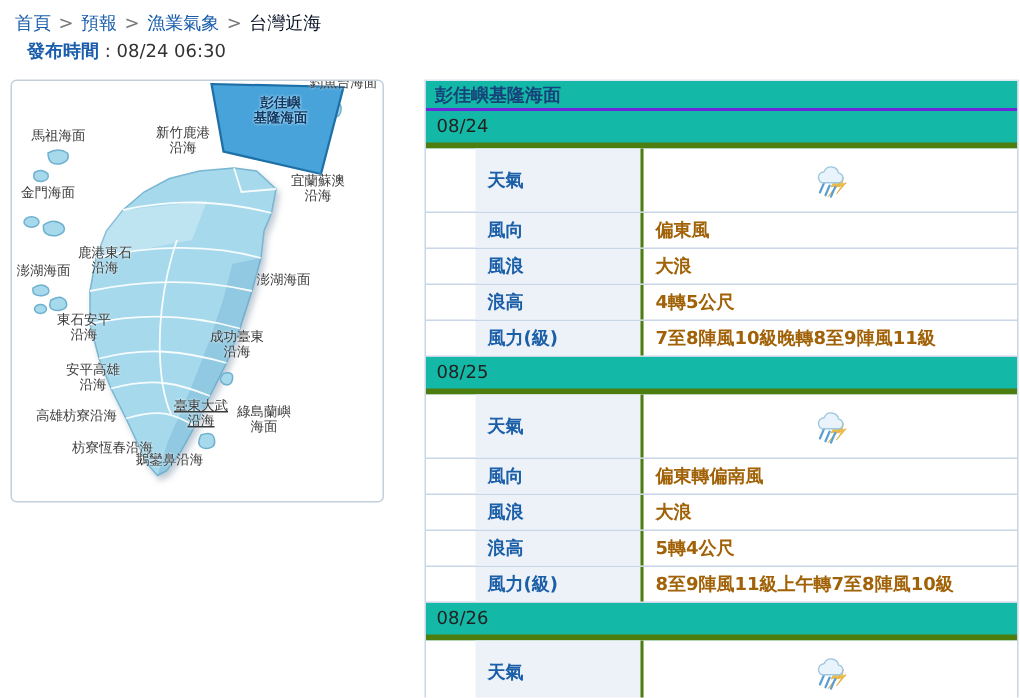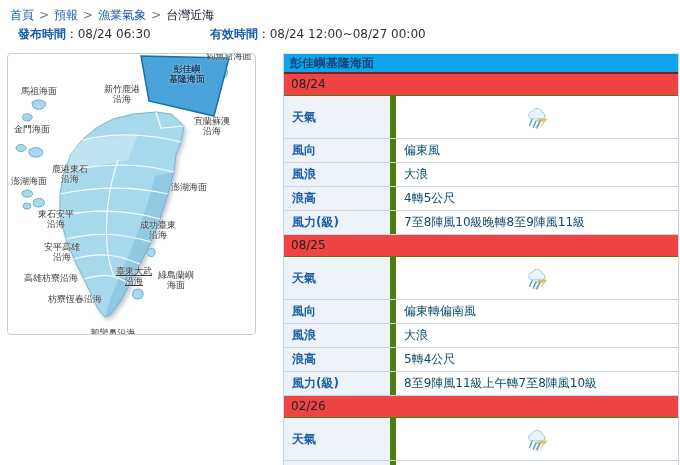--- a/index.html
+++ b/index.html
@@ -22,45 +22,42 @@
   .map-box{position:absolute;left:7px;top:53px;width:247px;height:280px;
            border:1px solid #c3cfdb;border-radius:4px;background:#fff;overflow:hidden;}
   .map-box svg{position:absolute;left:0;top:0;}
   .map-label{position:absolute;font-size:9px;line-height:10px;color:#3a3a3a;
              text-align:center;white-space:pre-line;text-shadow:0 0 2px #fff;}
   .map-label.sel{color:#0d3a66;font-weight:bold;}
 
   
   .fc-table{position:absolute;left:283px;top:53px;width:394px;
             border:1px solid #c8d6e8;border-top:1px solid #dfe7f0;background:#fff;}
-  .fc-hdr{height:18px;line-height:18px;padding:0 6px;background:#0ea5e9;
-          border-bottom:2px solid #7f1d1d;color:#17437b;font-weight:bold;}
-  .date-row{height:21px;line-height:21px;padding:0 7px;background:#ef4444;
-            border-bottom:1px solid #4d7c0f;color:#222;}
+  .fc-hdr{height:18px;line-height:18px;padding:0 6px;background:#14b8a6;
+          border-bottom:2px solid #6d28d9;color:#17437b;font-weight:bold;}
+  .date-row{height:21px;line-height:21px;padding:0 7px;background:#14b8a6;
+            border-bottom:4px solid #4d7c0f;color:#222;}
   .fc-row{display:flex;border-bottom:1px solid #c8d6e8;background:#fff;}
   .fc-row:last-child{border-bottom:none;}
   .fc-row .cell-l{width:112px;flex:0 0 112px;background:#edf1f8;color:#1b5fa8;
-                  font-weight:bold;padding:3px 8px;border-right:6px solid #4d7c0f;
-                  box-sizing:border-box;display:flex;align-items:center;}
-  .fc-row .cell-v{flex:1;padding:3px 8px;display:flex;align-items:center;color:#0c4a6e;}
+                  font-weight:bold;padding:3px 8px;border-right:2px solid #4d7c0f;
+                  box-sizing:border-box;display:flex;align-items:center;margin-left:33px;}
+  .fc-row .cell-v{flex:1;padding:3px 8px;display:flex;align-items:center;color:#a16207;font-weight:bold;}
   .fc-row.weather{height:42px;}
   .fc-row.weather .cell-v{justify-content:center;}
   .fc-row .cell-v.wrap{line-height:15px;}
 </style>
 </head>
 <body>
 
 <div class="breadcrumb"><span class="crumb">首頁</span><span class="sep">&gt;</span><span class="crumb">預報</span><span class="sep">&gt;</span><span class="crumb">漁業氣象</span><span class="sep">&gt;</span><span class="crumb current">台灣近海</span></div>
 
 <div class="meta">
   <span>
     <span class="lbl">發布時間</span><span class="val"> : </span><span class="val">08/24 06:30</span>
-  </span>
-  <span class="valid">
-    <span class="lbl">有效時間</span><span class="val"> : </span><span class="val">08/24 12:00~08/27 00:00</span>
   </span>
 </div>
 
 <div class="map-box">
   <svg width="245" height="278" viewBox="0 0 245 278">
 
     <g style="filter:drop-shadow(2px 3px 2px rgba(110,135,160,.45));">
       <path d="M148,58 L163,60 L176,72 L173,88 L168,100 L166,118 L160,140 L152,165 L143,188 L132,210 L122,230 L112,248 L103,260 L97,263 L90,255 L84,242 L76,225 L66,205 L58,185 L52,162 L52,140 L56,118 L63,100 L74,86 L88,74 L105,65 L125,60 Z" fill="#a6d9ec" stroke="#79b6d2" stroke-width="1"></path>
       <path d="M74,86 L130,80 L120,106 L56,118 L63,100 Z" fill="rgba(255,255,255,0.28)"></path>
       <path d="M166,118 L160,140 L152,165 L143,188 L132,210 L122,230 L112,248 L103,260 L97,263 L104,240 L112,222 L122,198 L132,172 L141,145 L147,122 Z" fill="rgba(45,125,175,0.18)"></path>
@@ -104,21 +101,21 @@
 沿海</div>
       <div class="map-label" style="left: 0px; top: 122px; width: 42px;">澎湖海面</div>
       <div class="map-label" style="left: 34px; top: 110px; width: 56px;">鹿港東石
 沿海</div>
       <div class="map-label" style="left: 20px; top: 155px; width: 56px;">東石安平
 沿海</div>
       <div class="map-label" style="left: 26px; top: 188px; width: 56px;">安平高雄
 沿海</div>
       <div class="map-label" style="left: 12px; top: 219px; width: 62px;">高雄枋寮沿海</div>
       <div class="map-label" style="left: 36px; top: 240px; width: 62px;">枋寮恆春沿海</div>
-      <div class="map-label" style="left: 78px; top: 274px; width: 54px;">鵝鑾鼻沿海</div>
+      <div class="map-label" style="left: 78px; top: 248px; width: 54px;">鵝鑾鼻沿海</div>
       <div class="map-label" style="left: 98px; top: 212px; width: 56px; text-decoration: underline;">臺東大武
 沿海</div>
       <div class="map-label" style="left: 140px; top: 216px; width: 56px;">綠島蘭嶼
 海面</div>
       <div class="map-label" style="left: 122px; top: 166px; width: 56px;">成功臺東
 沿海</div>
       <div class="map-label" style="left: 158px; top: 128px; width: 46px;">澎湖海面</div>
     </div>
 </div>
 
@@ -186,21 +183,21 @@
         <div class="cell-v">大浪</div>
       </div>
       <div class="fc-row">
         <div class="cell-l">浪高</div>
         <div class="cell-v">5轉4公尺</div>
       </div>
       <div class="fc-row">
         <div class="cell-l">風力(級)</div>
         <div class="cell-v wrap">8至9陣風11級上午轉7至8陣風10級</div>
       </div>
-      <div class="date-row">02/26</div>
+      <div class="date-row">08/26</div>
       <div class="fc-row weather">
         <div class="cell-l">天氣</div>
         <div class="cell-v">
           <svg width="30" height="24" viewBox="0 0 32 26" style="display: block;">
   <g>
     <path d="M21,10 l-5,8 l4,-1 l-6,8 l9,-10 l-4,1 z" fill="#f2c14e" stroke="#d9a62e" stroke-width="0.5"></path>
     <path d="M25,11 l-4,7 l3,-1 l-4,6 l7,-8 l-3,1 z" fill="#f2c14e" stroke="#d9a62e" stroke-width="0.5"></path>
     <g stroke="#5a9fd4" stroke-width="1.6" stroke-linecap="round">
       <line x1="11" y1="15" x2="8" y2="22"></line>
       <line x1="15" y1="17" x2="12" y2="24"></line>

